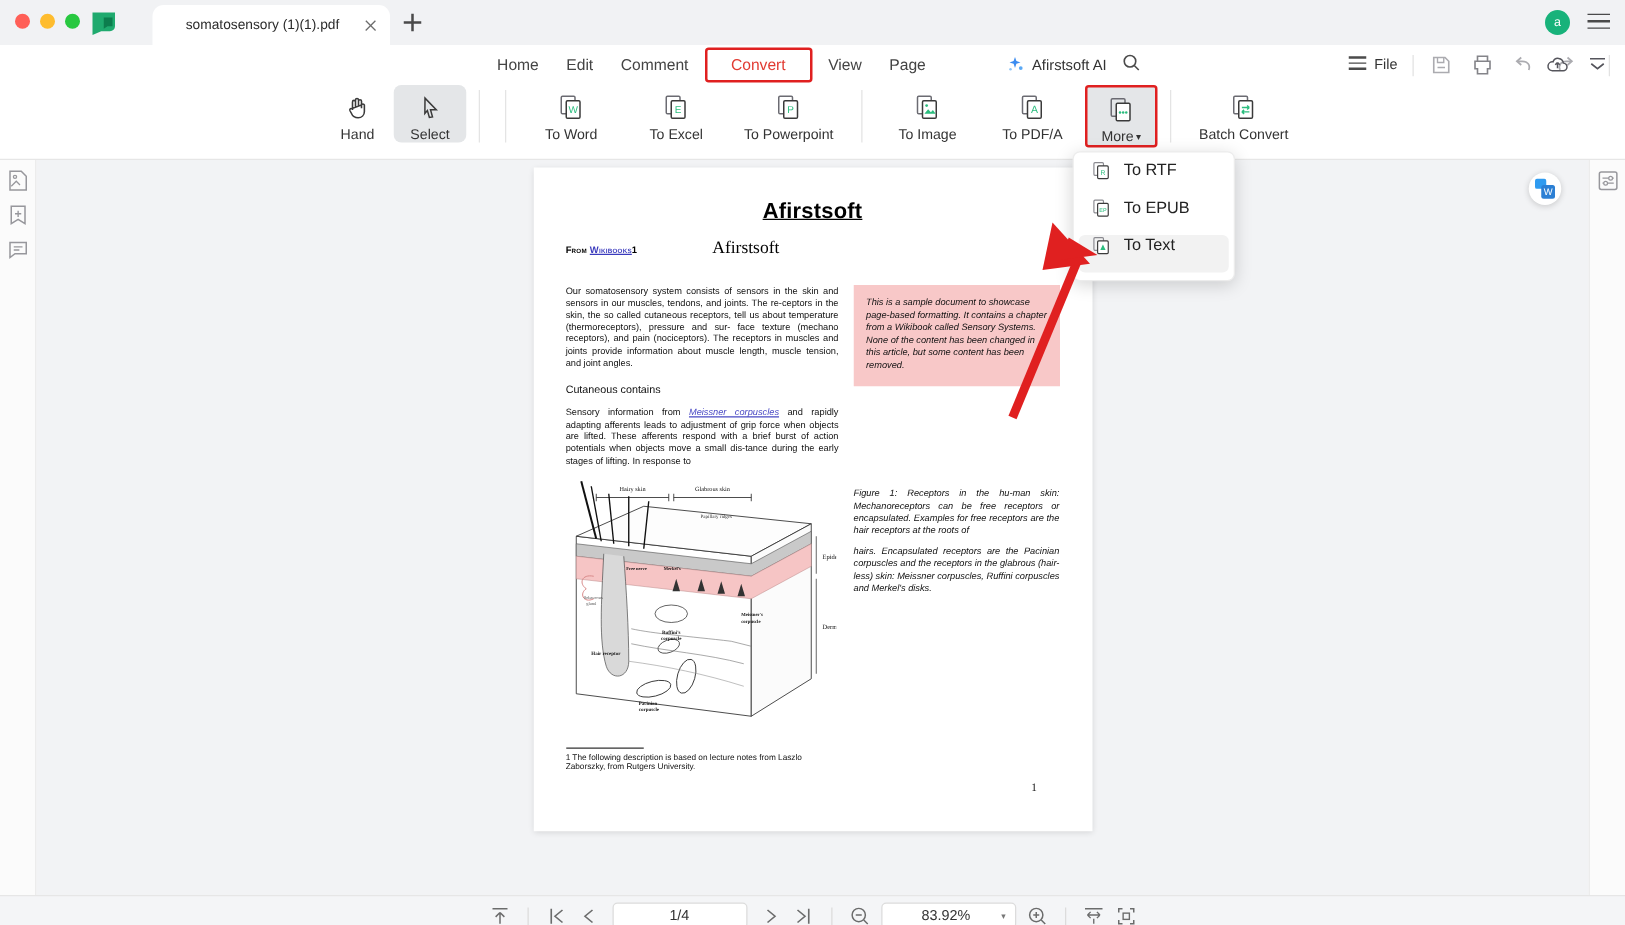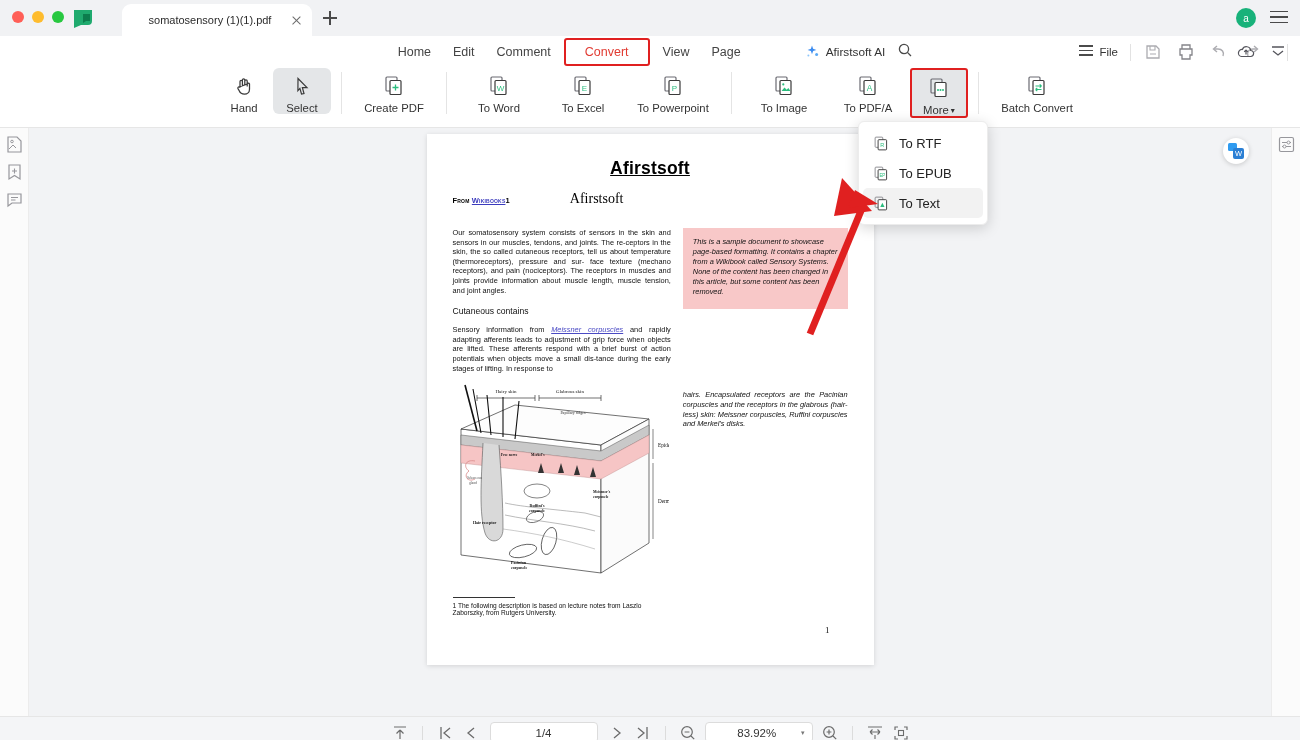--- a/index.html
+++ b/index.html
@@ -101,21 +101,21 @@
   .rbtn.hl { border: 2px solid #e02020; border-radius: 3px; background: #e4e6e8; }
   .caret { display: inline-block; font-size: 8px; margin-left: 2px; position: relative; top: -1px; }
 
   
   .dropdown {
     position: absolute; left: 858px; top: 121px; width: 130px;
     background: #fff; border-radius: 6px; padding: 6px 0;
     box-shadow: 0 3px 14px rgba(0,0,0,.17); border: 1px solid #ececec; z-index: 40;
   }
   .dd-item {
-    height: 30px; display: flex; align-items: center; gap: 9px; padding: 0 10px;
+    height: 30px; display: flex; gap: 9px; padding: 0 10px;
     font-size: 13px; color: #222; cursor: pointer; margin: 0 4px; border-radius: 5px;
   }
   .dd-item.hover { background: #f2f2f2; }
 
   
   .bodywrap { height: 588px; display: flex; background: #f2f3f5; position: relative; }
   .rail {
     width: 29px; background: #fbfbfb; padding-top: 6px;
     display: flex; flex-direction: column; align-items: center; gap: 7px;
     border-right: 1px solid #ececec;
@@ -322,30 +322,20 @@
       <span class="rb-ico">
         <svg width="22" height="22" viewBox="0 0 22 22">
             <path d="M7 3.5l9 9.2h-4.6L13 18.5 10.5 19l-1.6-5.6-2 2.3z" fill="none" stroke="#3a3a3a" stroke-width="1.2"></path>
           </svg>
       </span>
       <span class="rb-lbl">Select</span>
     </div>
 
     <div class="rb-sep"></div>
 
-    <div class="rbtn wide">
-      <span class="rb-ico">
-        <svg width="24" height="24" viewBox="0 0 24 24">
-            <rect x="4" y="3" width="11" height="14" rx="1" fill="none" stroke="#6b6b72" stroke-width="1.2"></rect>
-            <rect x="8" y="6.5" width="11" height="14" rx="1" fill="#fff" stroke="#3a3a3a" stroke-width="1.2"></rect>
-            <path d="M13.5 10.5v6M10.5 13.5h6" stroke="#2bbd7e" stroke-width="1.3"></path>
-          </svg>
-      </span>
-      <span class="rb-lbl">Create PDF</span>
-    </div>
 
     <div class="rb-sep"></div>
 
     <div class="rbtn wide">
       <span class="rb-ico">
         <svg width="24" height="24" viewBox="0 0 24 24">
             <rect x="4" y="3" width="11" height="14" rx="1" fill="none" stroke="#6b6b72" stroke-width="1.2"></rect>
             <rect x="8" y="6.5" width="11" height="14" rx="1" fill="#fff" stroke="#3a3a3a" stroke-width="1.2"></rect>
             <text x="13.5" y="16.5" font-size="8" fill="#2bbd7e" text-anchor="middle" font-family="Liberation Sans, sans-serif">W</text>
           </svg>
@@ -540,20 +530,21 @@
             </svg>
           </div>
 
           <div class="footnote-rule"></div>
           <div class="footnote">1 The following description is based on lecture notes from Laszlo Zaborszky, from Rutgers University.</div>
         </div>
 
         <div class="col-r">
           <div class="callout">This is a sample document to showcase page-based formatting. It contains a chapter from a Wikibook called Sensory Systems. None of the content has been changed in this article, but some content has been removed.</div>
           <div class="figcap" style="margin-top:81px">
+            <p>Figure 1: Receptors in the hu-man skin: Mechanoreceptors can be free receptors or encapsulated. Examples for free receptors are the hair receptors at the roots of</p>
             <p>hairs. Encapsulated receptors are the Pacinian corpuscles and the receptors in the glabrous (hair- less) skin: Meissner corpuscles, Ruffini corpuscles and Merkel's disks.</p>
           </div>
         </div>
       </div>
 
       <div class="pagenum">1</div>
     </div>
 
     <div class="float-word">
       <svg width="18" height="18" viewBox="0 0 18 18">

